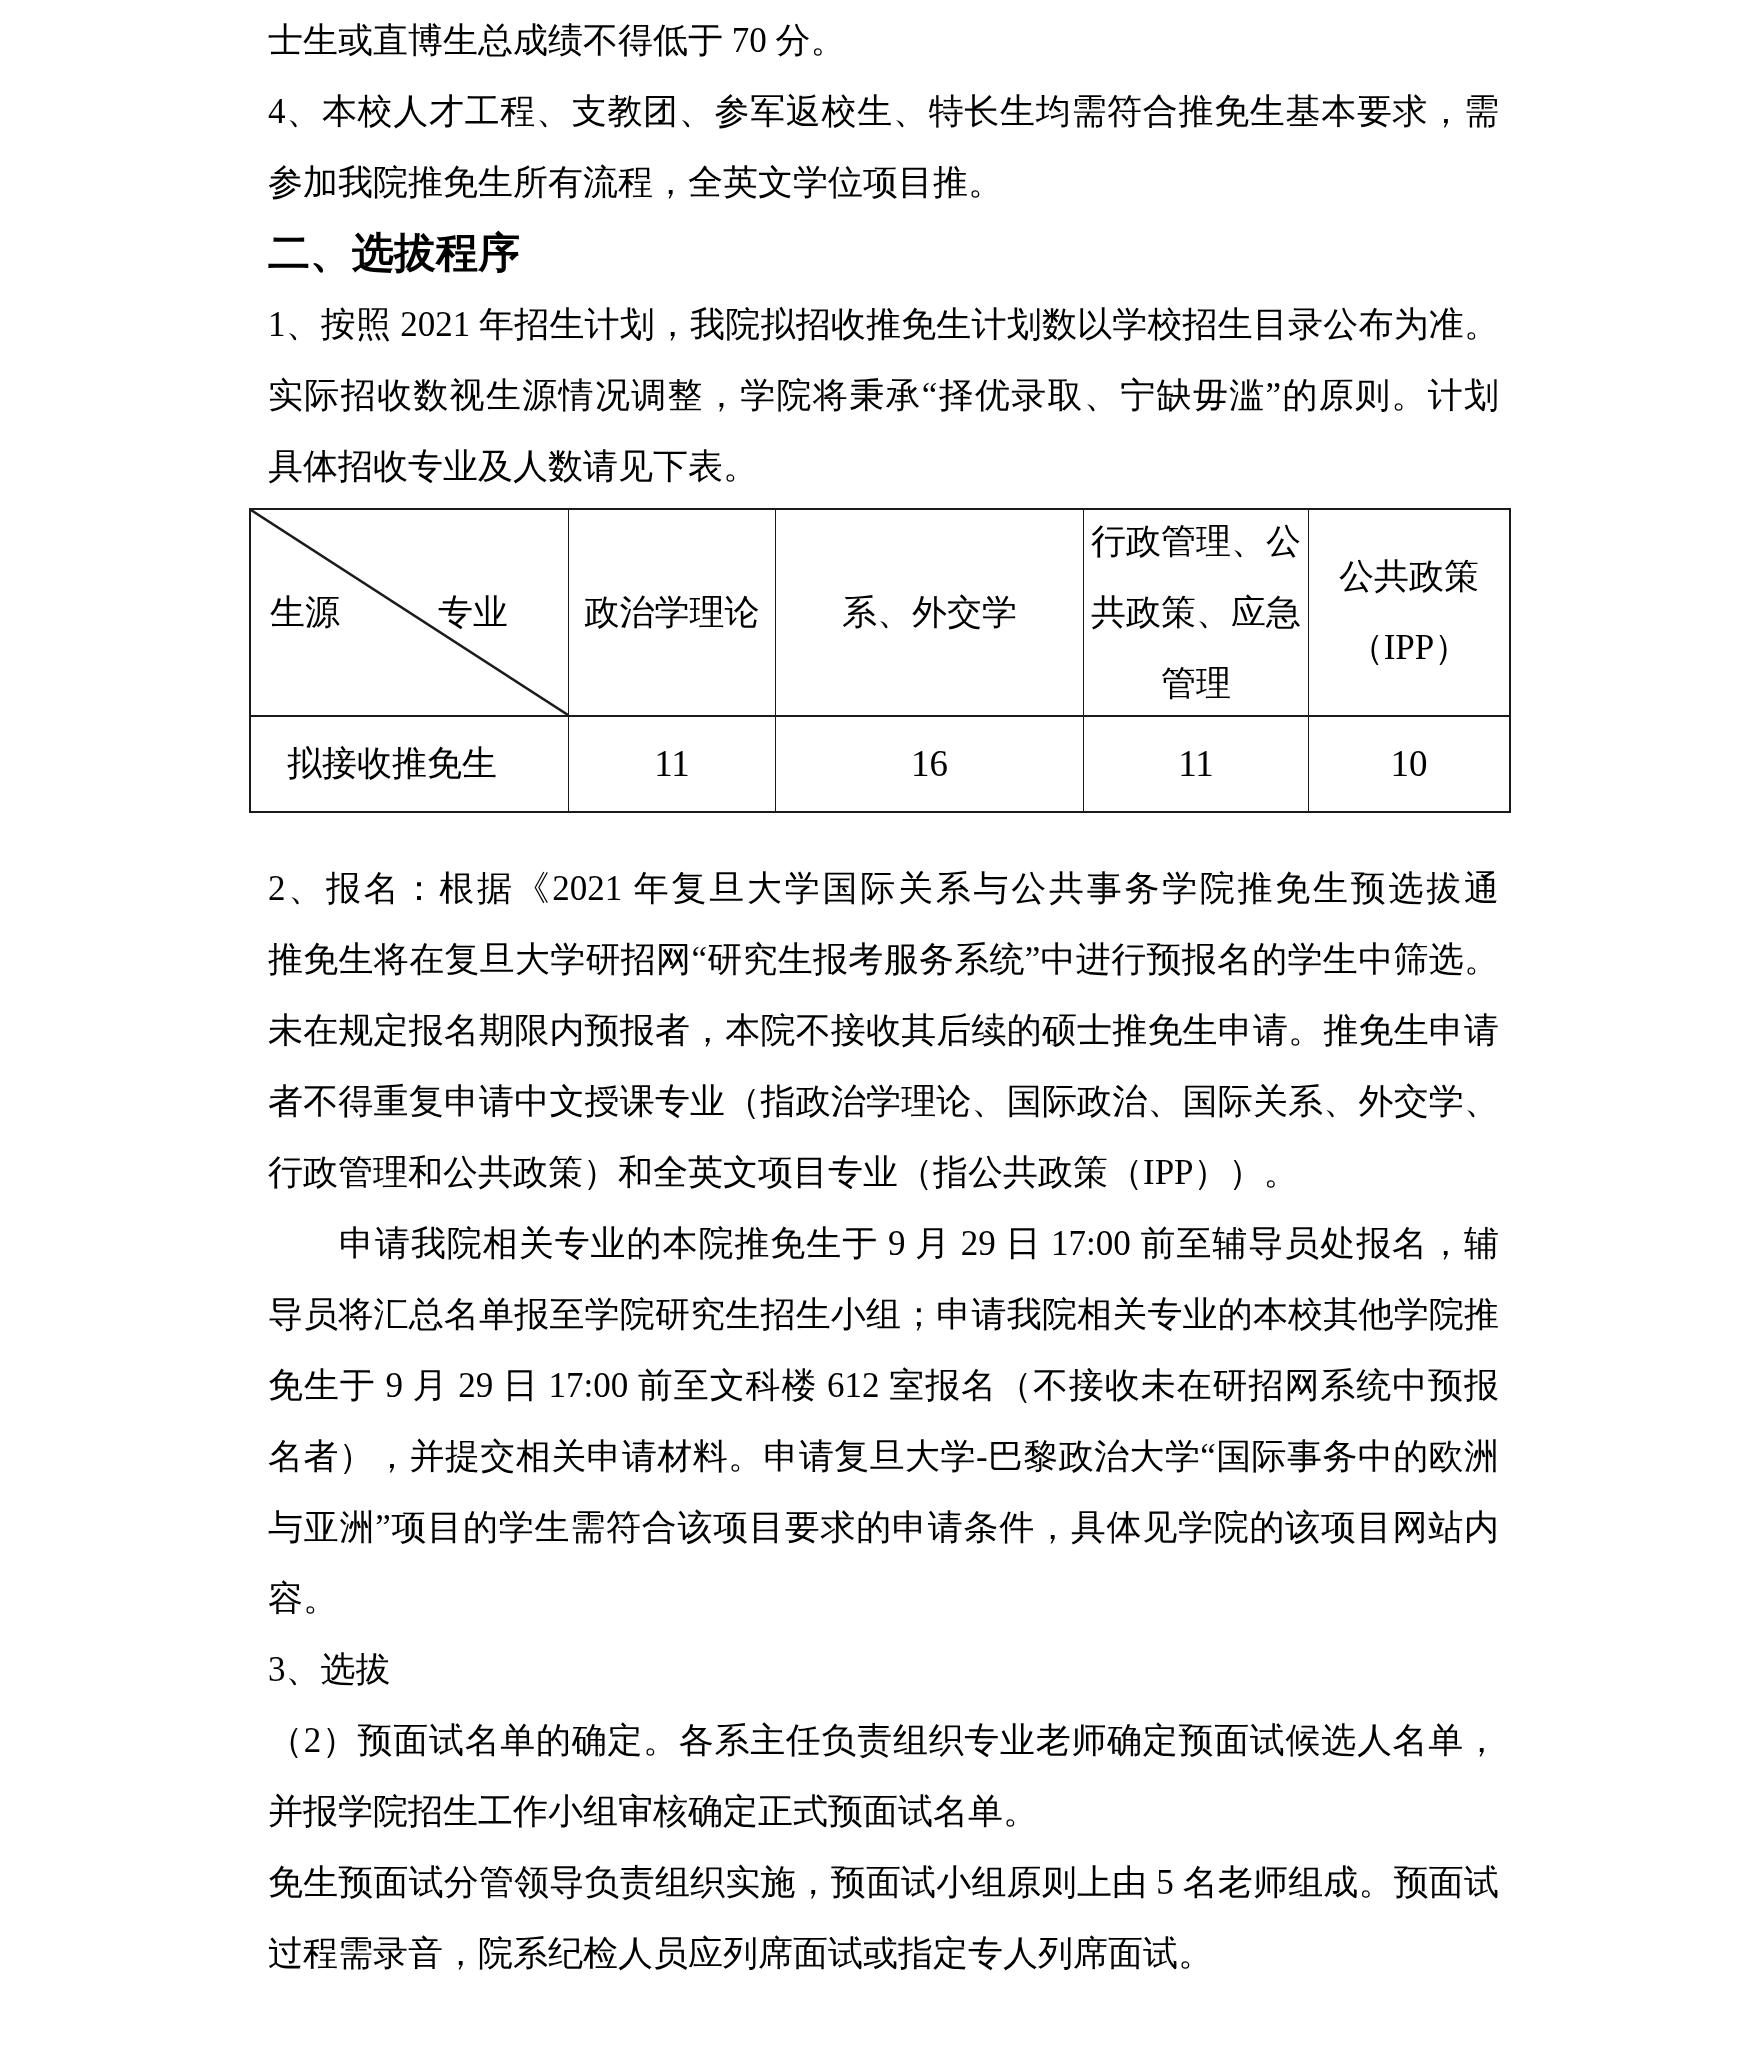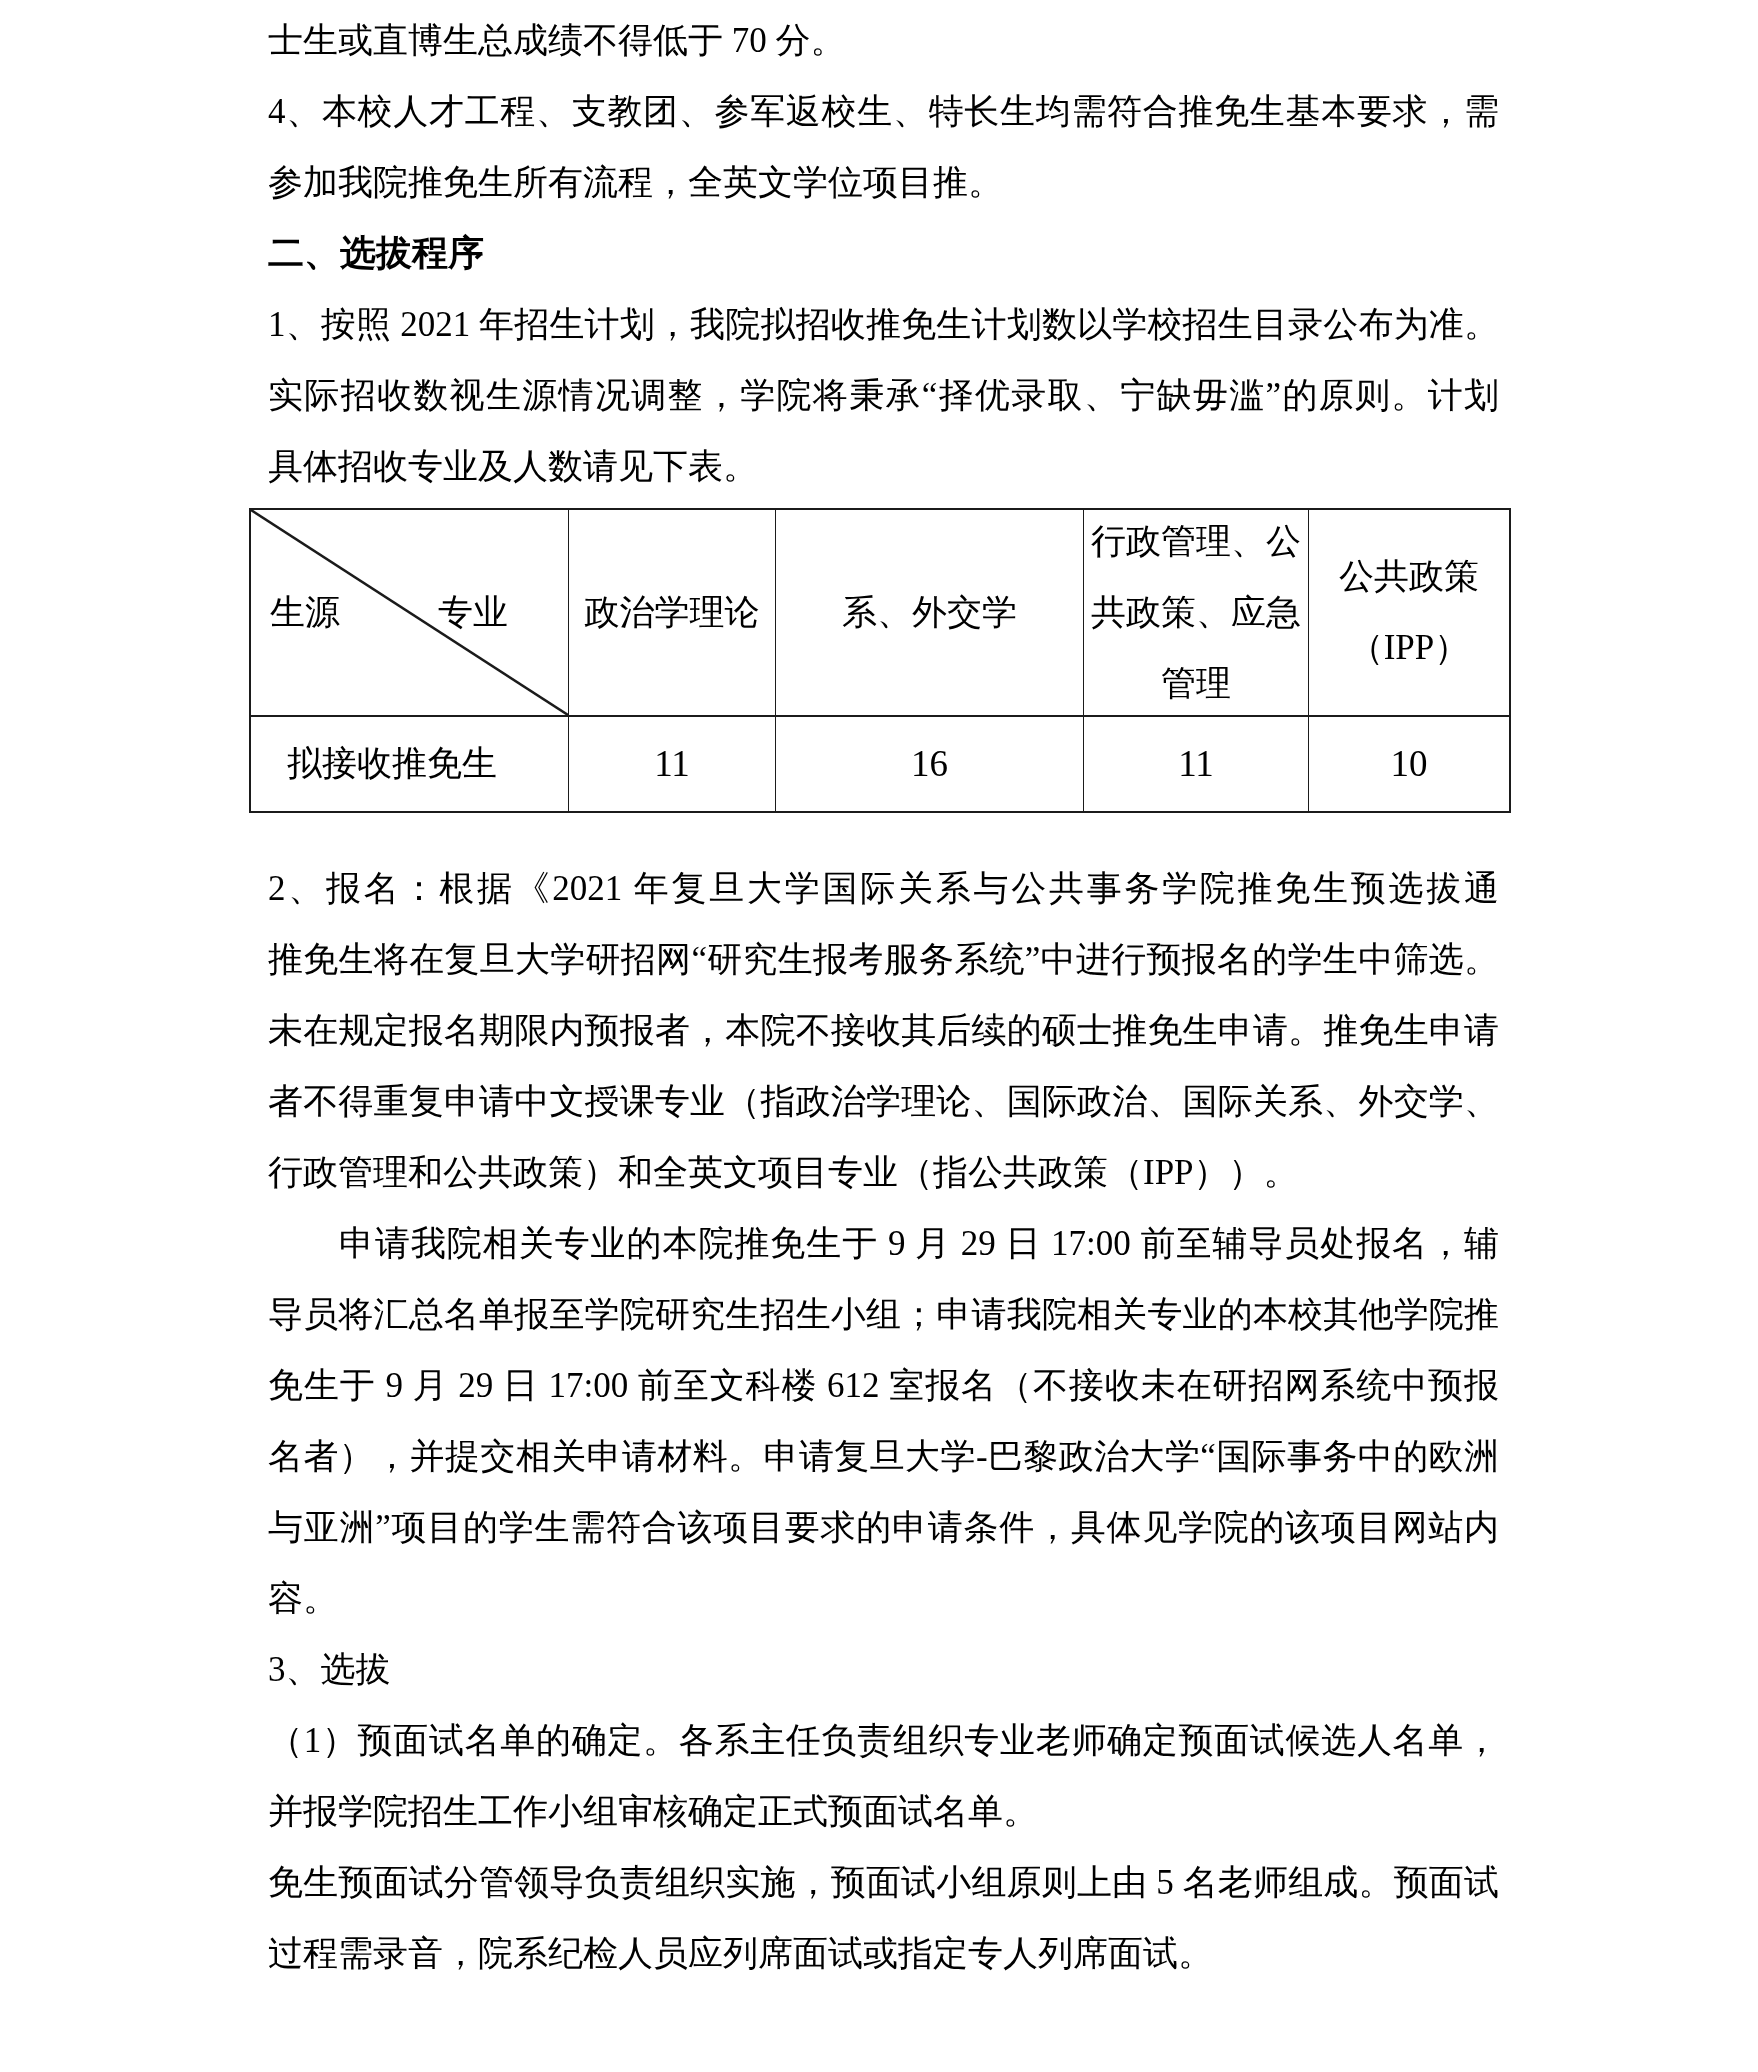--- a/index.html
+++ b/index.html
@@ -29,21 +29,21 @@
     text-align: justify;
     text-align-last: justify;
     overflow: hidden;
   }
   .line.last { text-align: right; text-align-last: left; }
   .line.indent { text-indent: 71px; }
   .heading {
     margin: 0;
     height: 71px;
     line-height: 71px;
-    font-size: 36px;
+    font-size: 42px;
     font-weight: bold;
   }
   
   .admtable {
     display: inline-grid;
     grid-template-columns: 318px 207px 308px 225px 200px;
     grid-template-rows: 207px 94px;
     border: 2.7px solid #1b1b1b;
     margin: 6.4px 0 40px -19px;
     background: #ffffff;
@@ -164,21 +164,21 @@
       <div class="line">名者），并提交相关申请材料。申请复旦大学-巴黎政治大学“国际事务中的欧洲</div>
       <div class="line">与亚洲”项目的学生需符合该项目要求的申请条件，具体见学院的该项目网站内</div>
       <div class="line last">容。</div>
     </div>
 
   <div class="para">
       <div class="line last">3、选拔</div>
     </div>
 
   <div class="para">
-      <div class="line">（1）预面试名单的确定。各系主任负责组织专业老师确定预面试候选人名单，</div>
+      <div class="line">（2）预面试名单的确定。各系主任负责组织专业老师确定预面试候选人名单，</div>
       <div class="line last">并报学院招生工作小组审核确定正式预面试名单。</div>
     </div>
 
   <div class="para">
       <div class="line">免生预面试分管领导负责组织实施，预面试小组原则上由 5 名老师组成。预面试</div>
       <div class="line last">过程需录音，院系纪检人员应列席面试或指定专人列席面试。</div>
     </div>
 
 </div>
 

